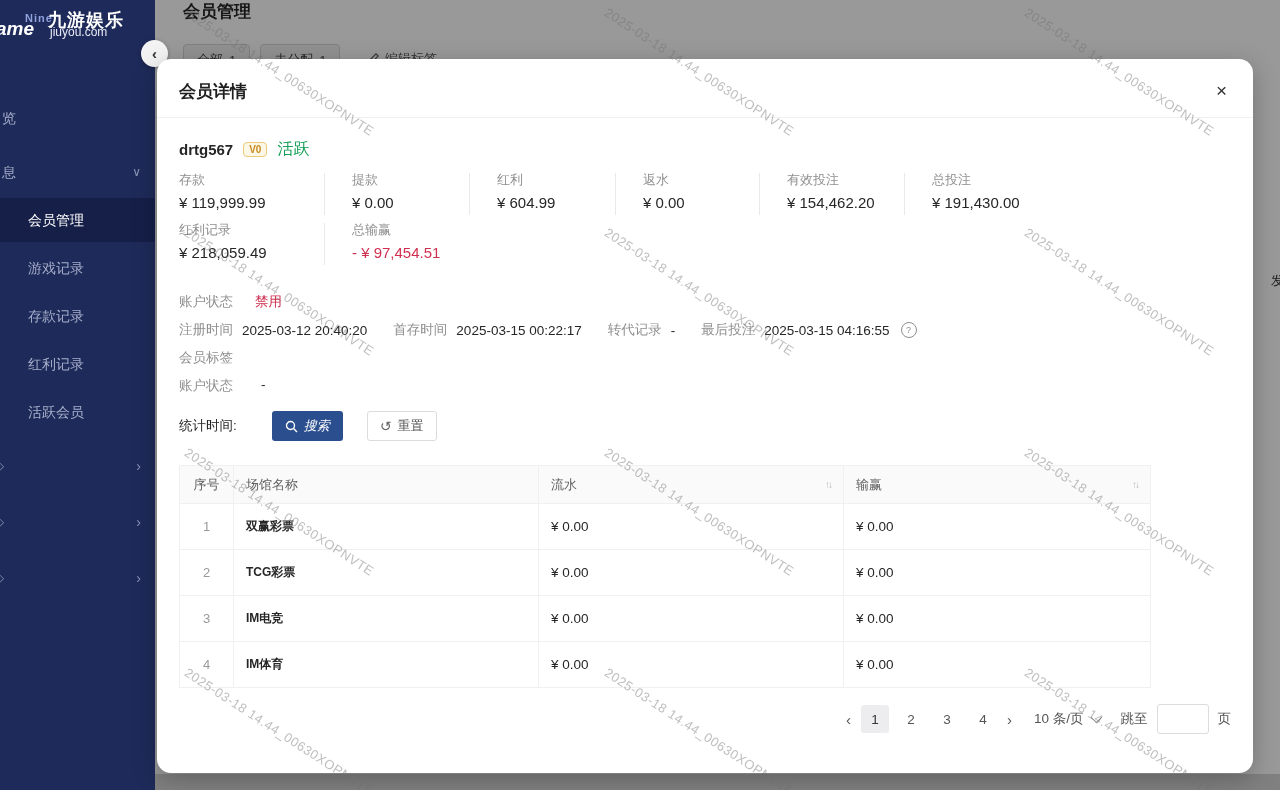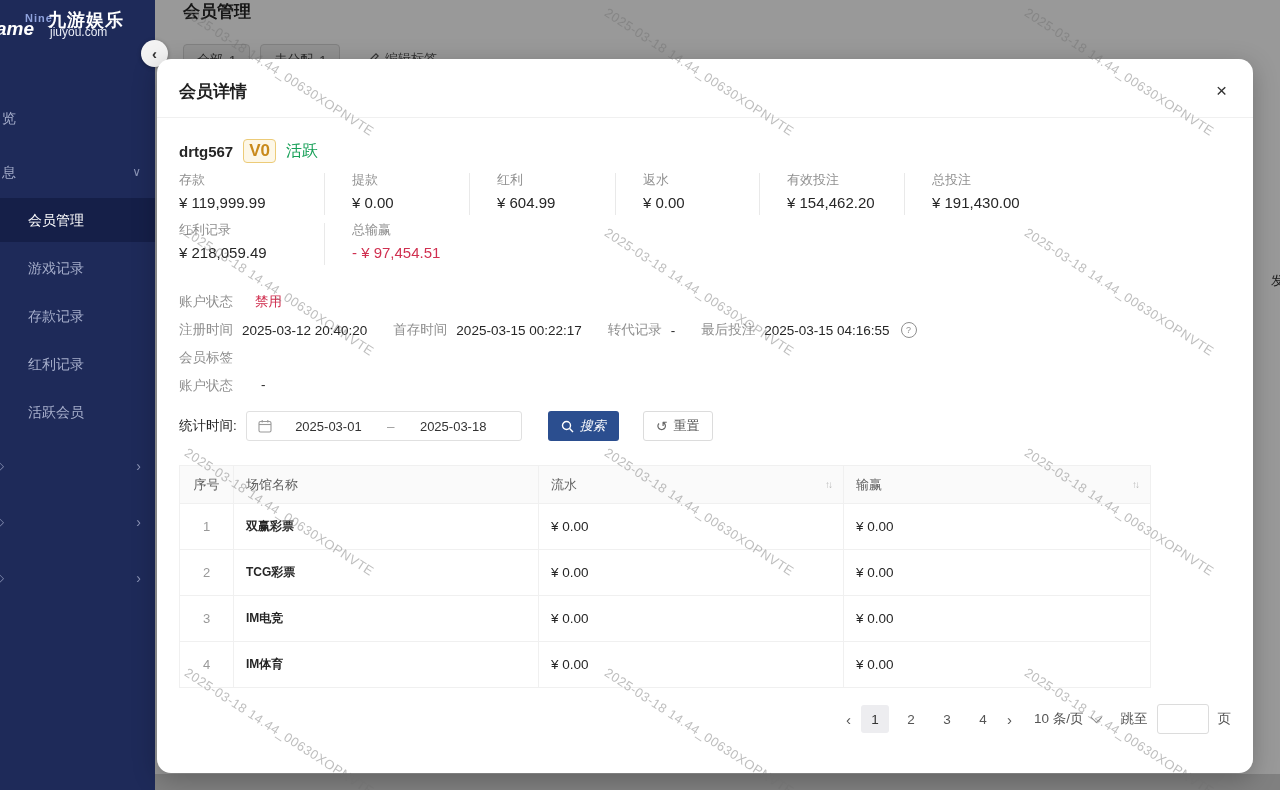--- a/index.html
+++ b/index.html
@@ -44,21 +44,21 @@
   .col-item .chev{position:absolute;right:14px;font-size:14px;color:#8a93b5;}
 
   
   .modal{position:absolute;left:157px;top:59px;width:1096px;height:714px;background:#fff;border-radius:14px;
     box-shadow:0 6px 24px rgba(0,0,0,.25);z-index:4;}
   .m-header{position:absolute;left:0;right:0;top:0;height:58px;border-bottom:1px solid #f0f0f0;}
   .m-title{position:absolute;left:22px;top:21px;font-size:17px;font-weight:bold;color:#1f1f1f;}
   .m-close{position:absolute;right:26px;top:22px;font-size:19px;color:#333;cursor:pointer;line-height:1;}
   .m-member{position:absolute;left:22px;top:80px;display:flex;align-items:center;gap:10px;}
   .m-user{font-size:15px;font-weight:bold;color:#262626;}
-  .m-badge{font-size:17px;font-weight:bold;color:#c98a1c;background:#fdf7e7;border:1px solid #eccb78;
+  .m-badge{font-size:10px;font-weight:bold;color:#c98a1c;background:#fdf7e7;border:1px solid #eccb78;
     border-radius:4px;padding:1px 5px;}
   .m-active{font-size:16px;color:#18a058;}
   .m-stats{position:absolute;left:22px;right:22px;top:112px;display:grid;
     grid-template-columns:173px 145px 146px 144px 145px 1fr;row-gap:10px;}
   .stat{position:relative;}
   .stat .lab{font-size:13px;color:#8f8f8f;margin-bottom:5px;}
   .stat .val{font-size:15px;font-weight:500;color:#262626;}
   .stat.sep::before{content:"";position:absolute;left:-28px;top:2px;width:1px;height:42px;background:#e9e9e9;}
   .val.neg{color:#d03050;}
   .m-status{position:absolute;left:22px;top:234px;display:flex;gap:22px;font-size:13.5px;}
@@ -281,33 +281,20 @@
       <span class="g-label">会员标签</span>
       <span></span>
     </div>
     <div class="m-notes">
       <span class="g-label">账户状态</span>
       <span>-</span>
     </div>
 
     <div class="m-filter">
       <span class="f-label">统计时间:</span>
-      <div class="rangepick">
-        <span>
-          <svg width="14" height="14" viewBox="0 0 14 14">
-              <rect x="1" y="2.5" width="12" height="10.5" rx="1.5" fill="none" stroke="#999" stroke-width="1.1"></rect>
-              <line x1="1" y1="5.5" x2="13" y2="5.5" stroke="#999" stroke-width="1.1"></line>
-              <line x1="4.2" y1="1" x2="4.2" y2="3.5" stroke="#999" stroke-width="1.1"></line>
-              <line x1="9.8" y1="1" x2="9.8" y2="3.5" stroke="#999" stroke-width="1.1"></line>
-            </svg>
-        </span>
-        <span class="dt">2025-03-01</span>
-        <span class="sep2">–</span>
-        <span class="dt">2025-03-18</span>
-      </div>
       <button class="btn-search">
         <span>
           <svg width="13" height="13" viewBox="0 0 13 13">
               <circle cx="5.5" cy="5.5" r="4" fill="none" stroke="#fff" stroke-width="1.4"></circle>
               <line x1="8.6" y1="8.6" x2="12" y2="12" stroke="#fff" stroke-width="1.4"></line>
             </svg>
         </span>
         <span>搜索</span>
       </button>
       <button class="btn-reset">

